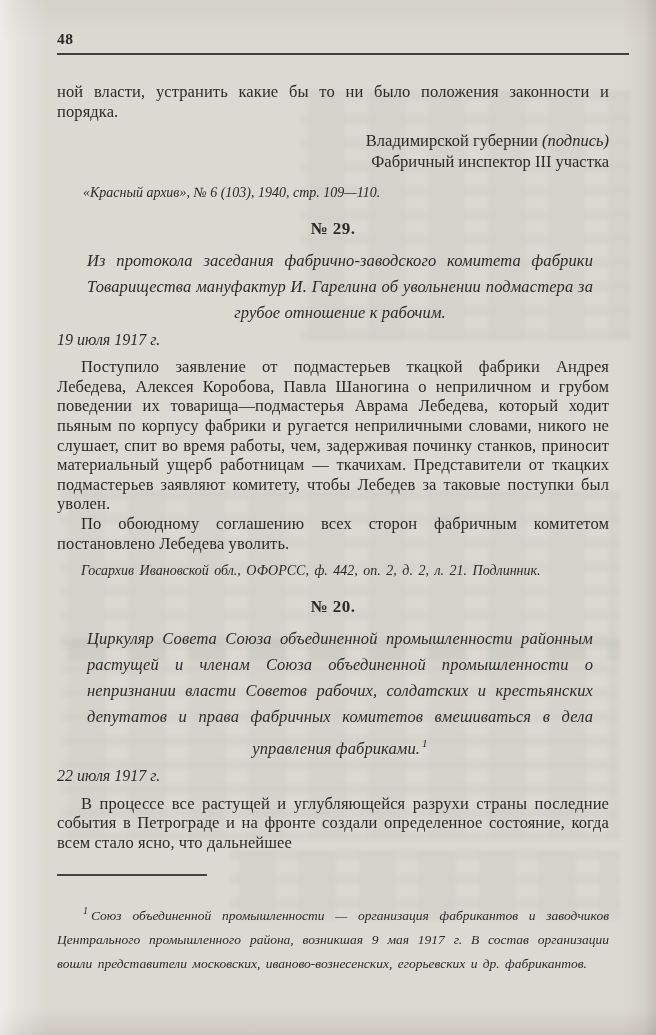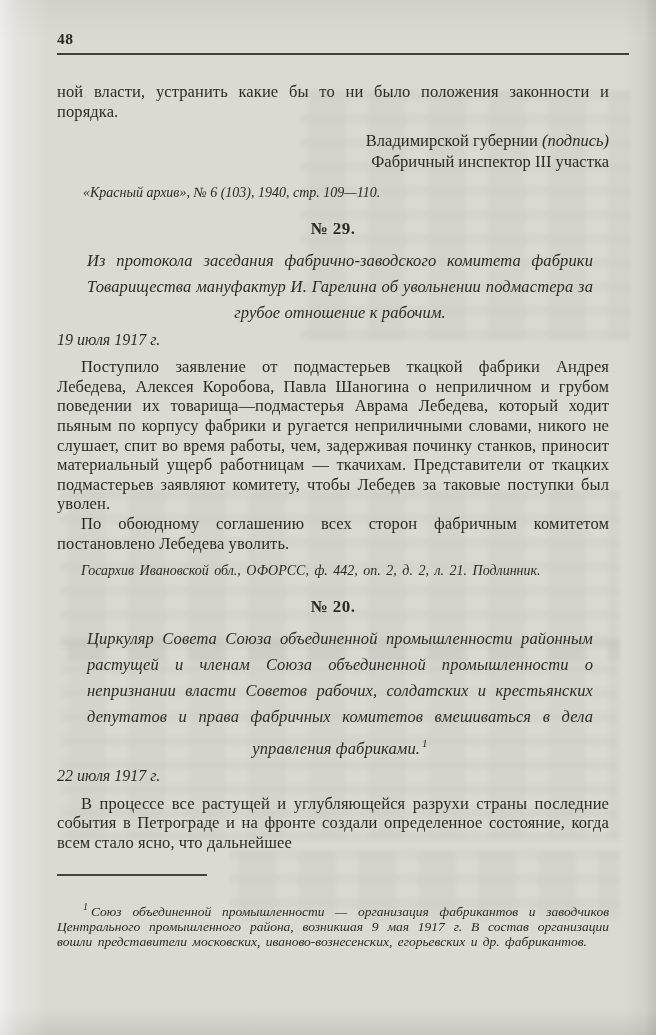--- a/index.html
+++ b/index.html
@@ -118,21 +118,21 @@
   .footnote-sep {
     width: 150px;
     border: none;
     border-top: 2px solid #45433d;
     margin: 22px 0 7px 0;
   }
 
   .footnote {
     font-style: italic;
     font-size: 13.5px;
-    line-height: 15px;
+    line-height: 24px;
     text-align: justify;
     text-indent: 26px;
     word-spacing: 2px;
     margin-top: 23px;
   }
   .footnote sup { font-size: 10px; margin-right: 3px; font-style: italic; }
 </style>
 </head>
 <body>
 

